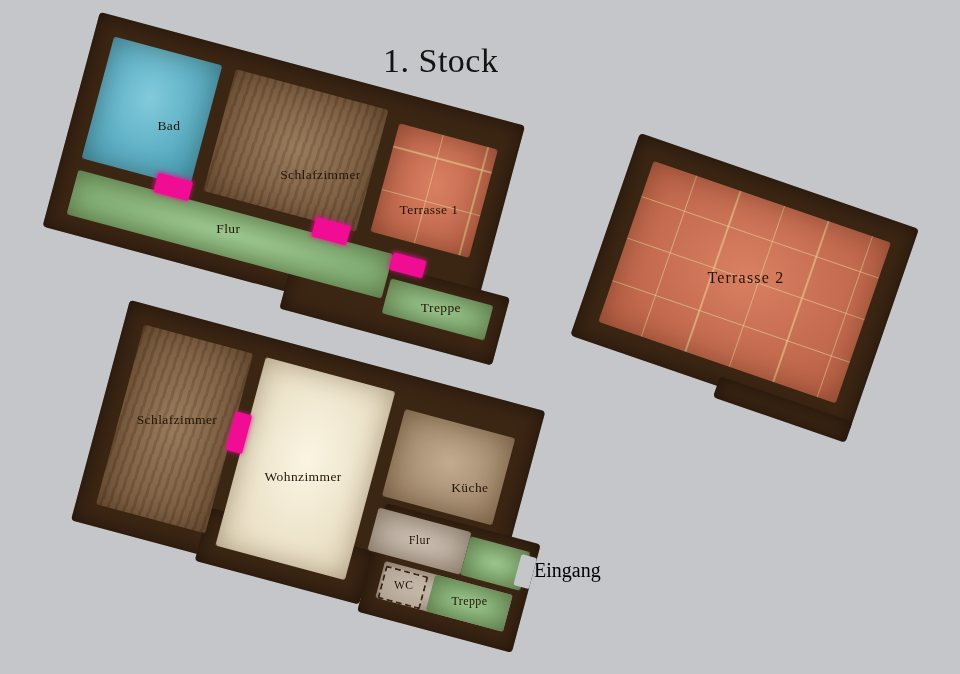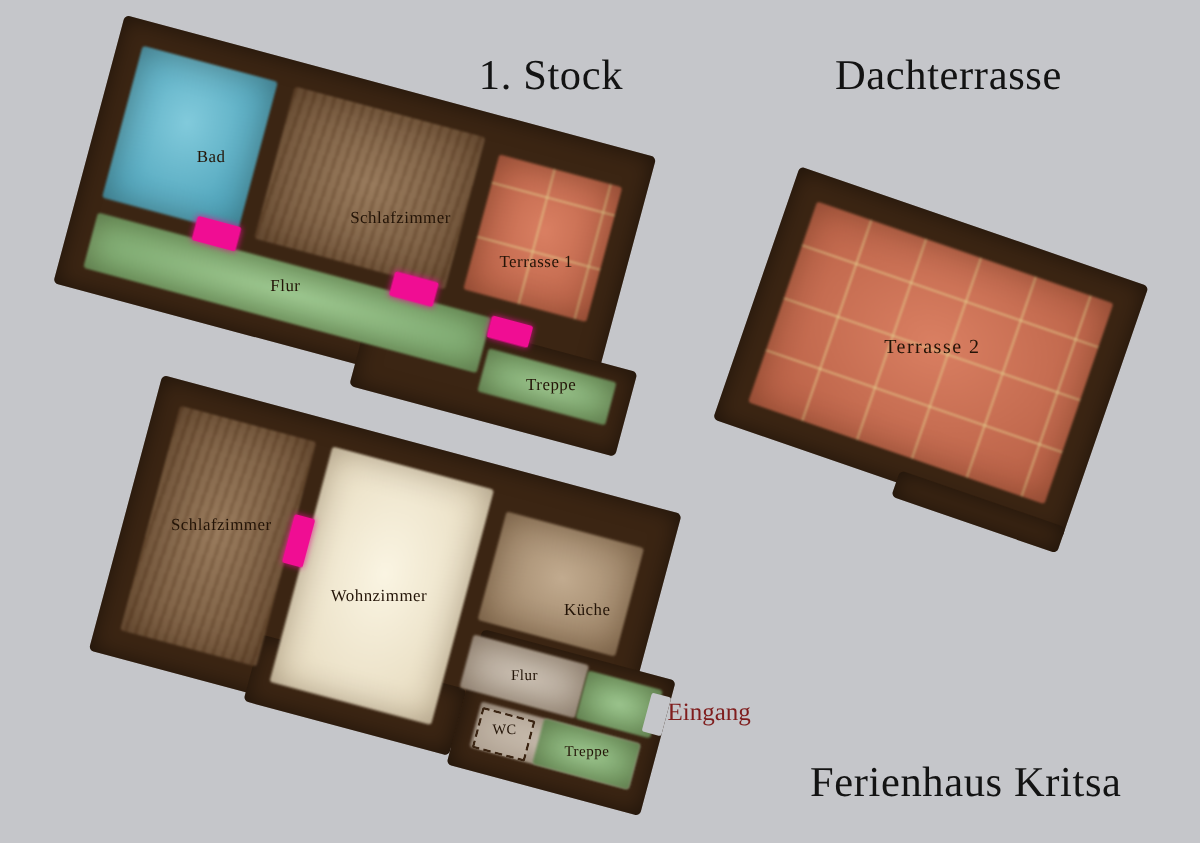--- a/index.html
+++ b/index.html
@@ -5,21 +5,21 @@
   *{margin:0;padding:0;box-sizing:border-box}
   html,body{width:960px;height:674px;overflow:hidden}
   body{background:#c5c6ca;font-family:"Liberation Serif","DejaVu Serif",serif}
   .stage{position:relative;width:764px;height:674px;background:#c5c6ca}
 
   .title{position:absolute;font-size:34px;color:#131313;letter-spacing:.5px;white-space:nowrap}
   #title-stock{left:383px;top:42px}
   #title-dach{left:668px;top:42px}
   #title-erd{left:62px;top:594px}
   #title-haus{left:648px;top:608px}
-  #lbl-eingang{position:absolute;left:534px;top:559px;font-size:20px;color:#7f1d1d;white-space:nowrap}
+  #lbl-eingang{position:absolute;left:534px;top:559px;font-size:20px;color:#000000;white-space:nowrap}
 
   .plan{position:absolute;transform-origin:0 0}
   .plan > div{position:absolute}
   #plan-stock{left:100px;top:12px;width:470px;height:245px;transform:rotate(15deg)}
   #plan-dach{left:640px;top:133px;width:300px;height:230px;transform:rotate(19deg)}
   #plan-erd{left:130px;top:300px;width:470px;height:250px;transform:rotate(15deg)}
 
   .wall{background:#3b2513;border-radius:4px;box-shadow:inset 0 0 18px rgba(0,0,0,.5)}
   .room{border-radius:3px;box-shadow:inset 0 0 26px rgba(45,22,6,.32);filter:blur(.7px)}
   .door{background:#f00d93;border-radius:2px;filter:blur(.5px);box-shadow:0 0 5px rgba(240,13,147,.85);z-index:5}
@@ -82,22 +82,20 @@
   .pe-l-treppe{left:366px;top:196px;width:80px;font-size:12px}
 
   .z1{z-index:1}.z2{z-index:2}.z3{z-index:3}
 </style>
 </head>
 <body>
 
 <div class="stage">
 
   <div class="title" id="title-stock">1. Stock</div>
-  <div class="title" id="title-dach">Dachterrasse</div>
-  <div class="title" id="title-haus">Ferienhaus Kritsa</div>
   <div id="lbl-eingang">Eingang</div>
 
   <div class="plan" id="plan-stock">
     <div class="wall z1 p1-wa"></div>
     <div class="wall z1 p1-wb"></div>
     <div class="room bad z2 p1-bad"></div>
     <div class="room bedroom z2 p1-schlaf"></div>
     <div class="room terrace z2 p1-terr"></div>
     <div class="room green z2 p1-flur"></div>
     <div class="room green z2 p1-treppe"></div>

